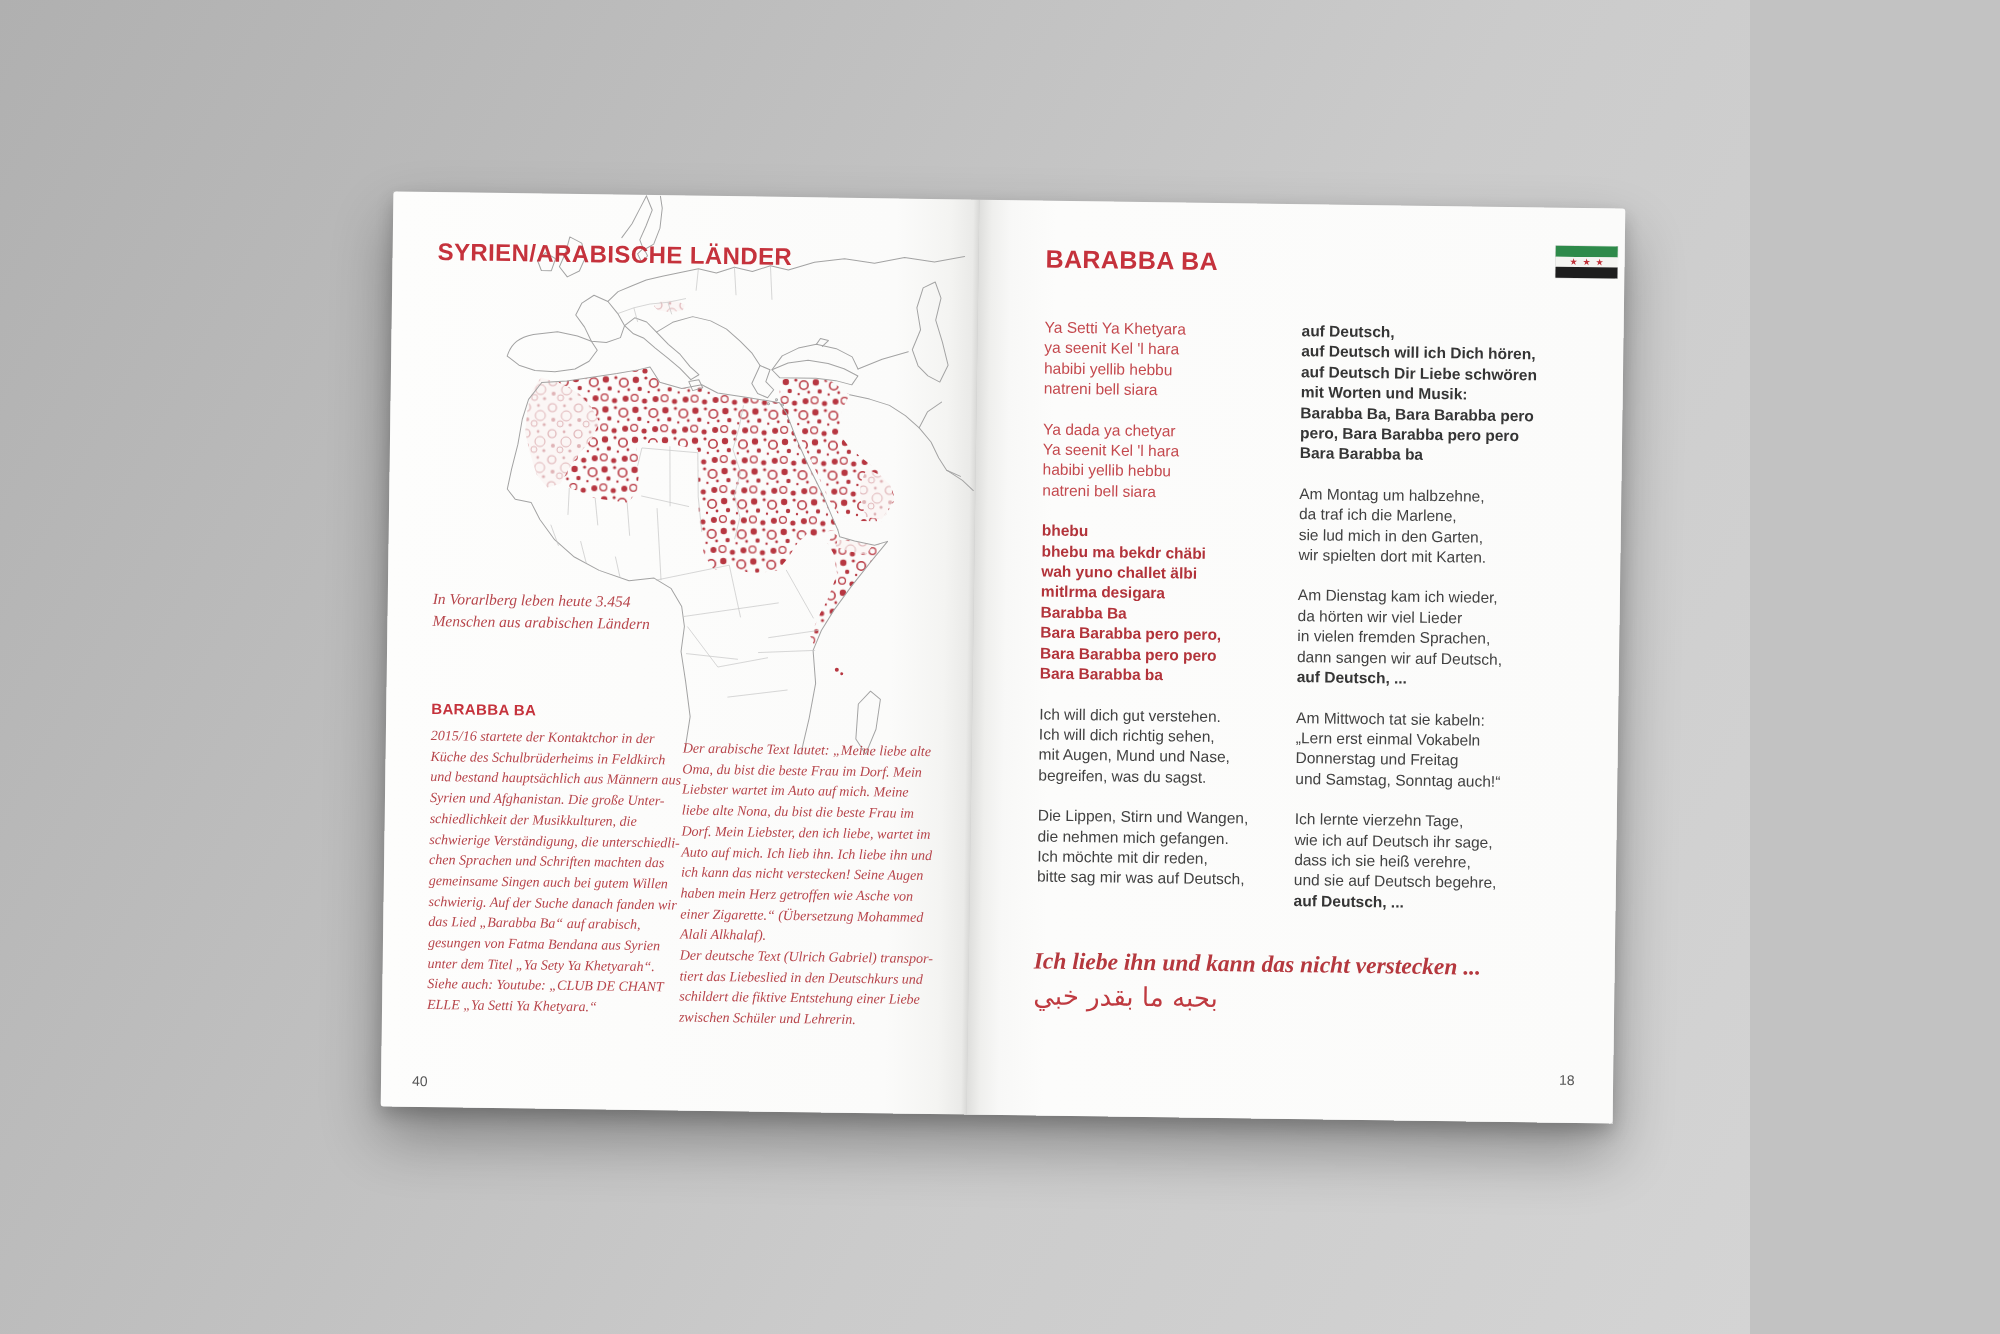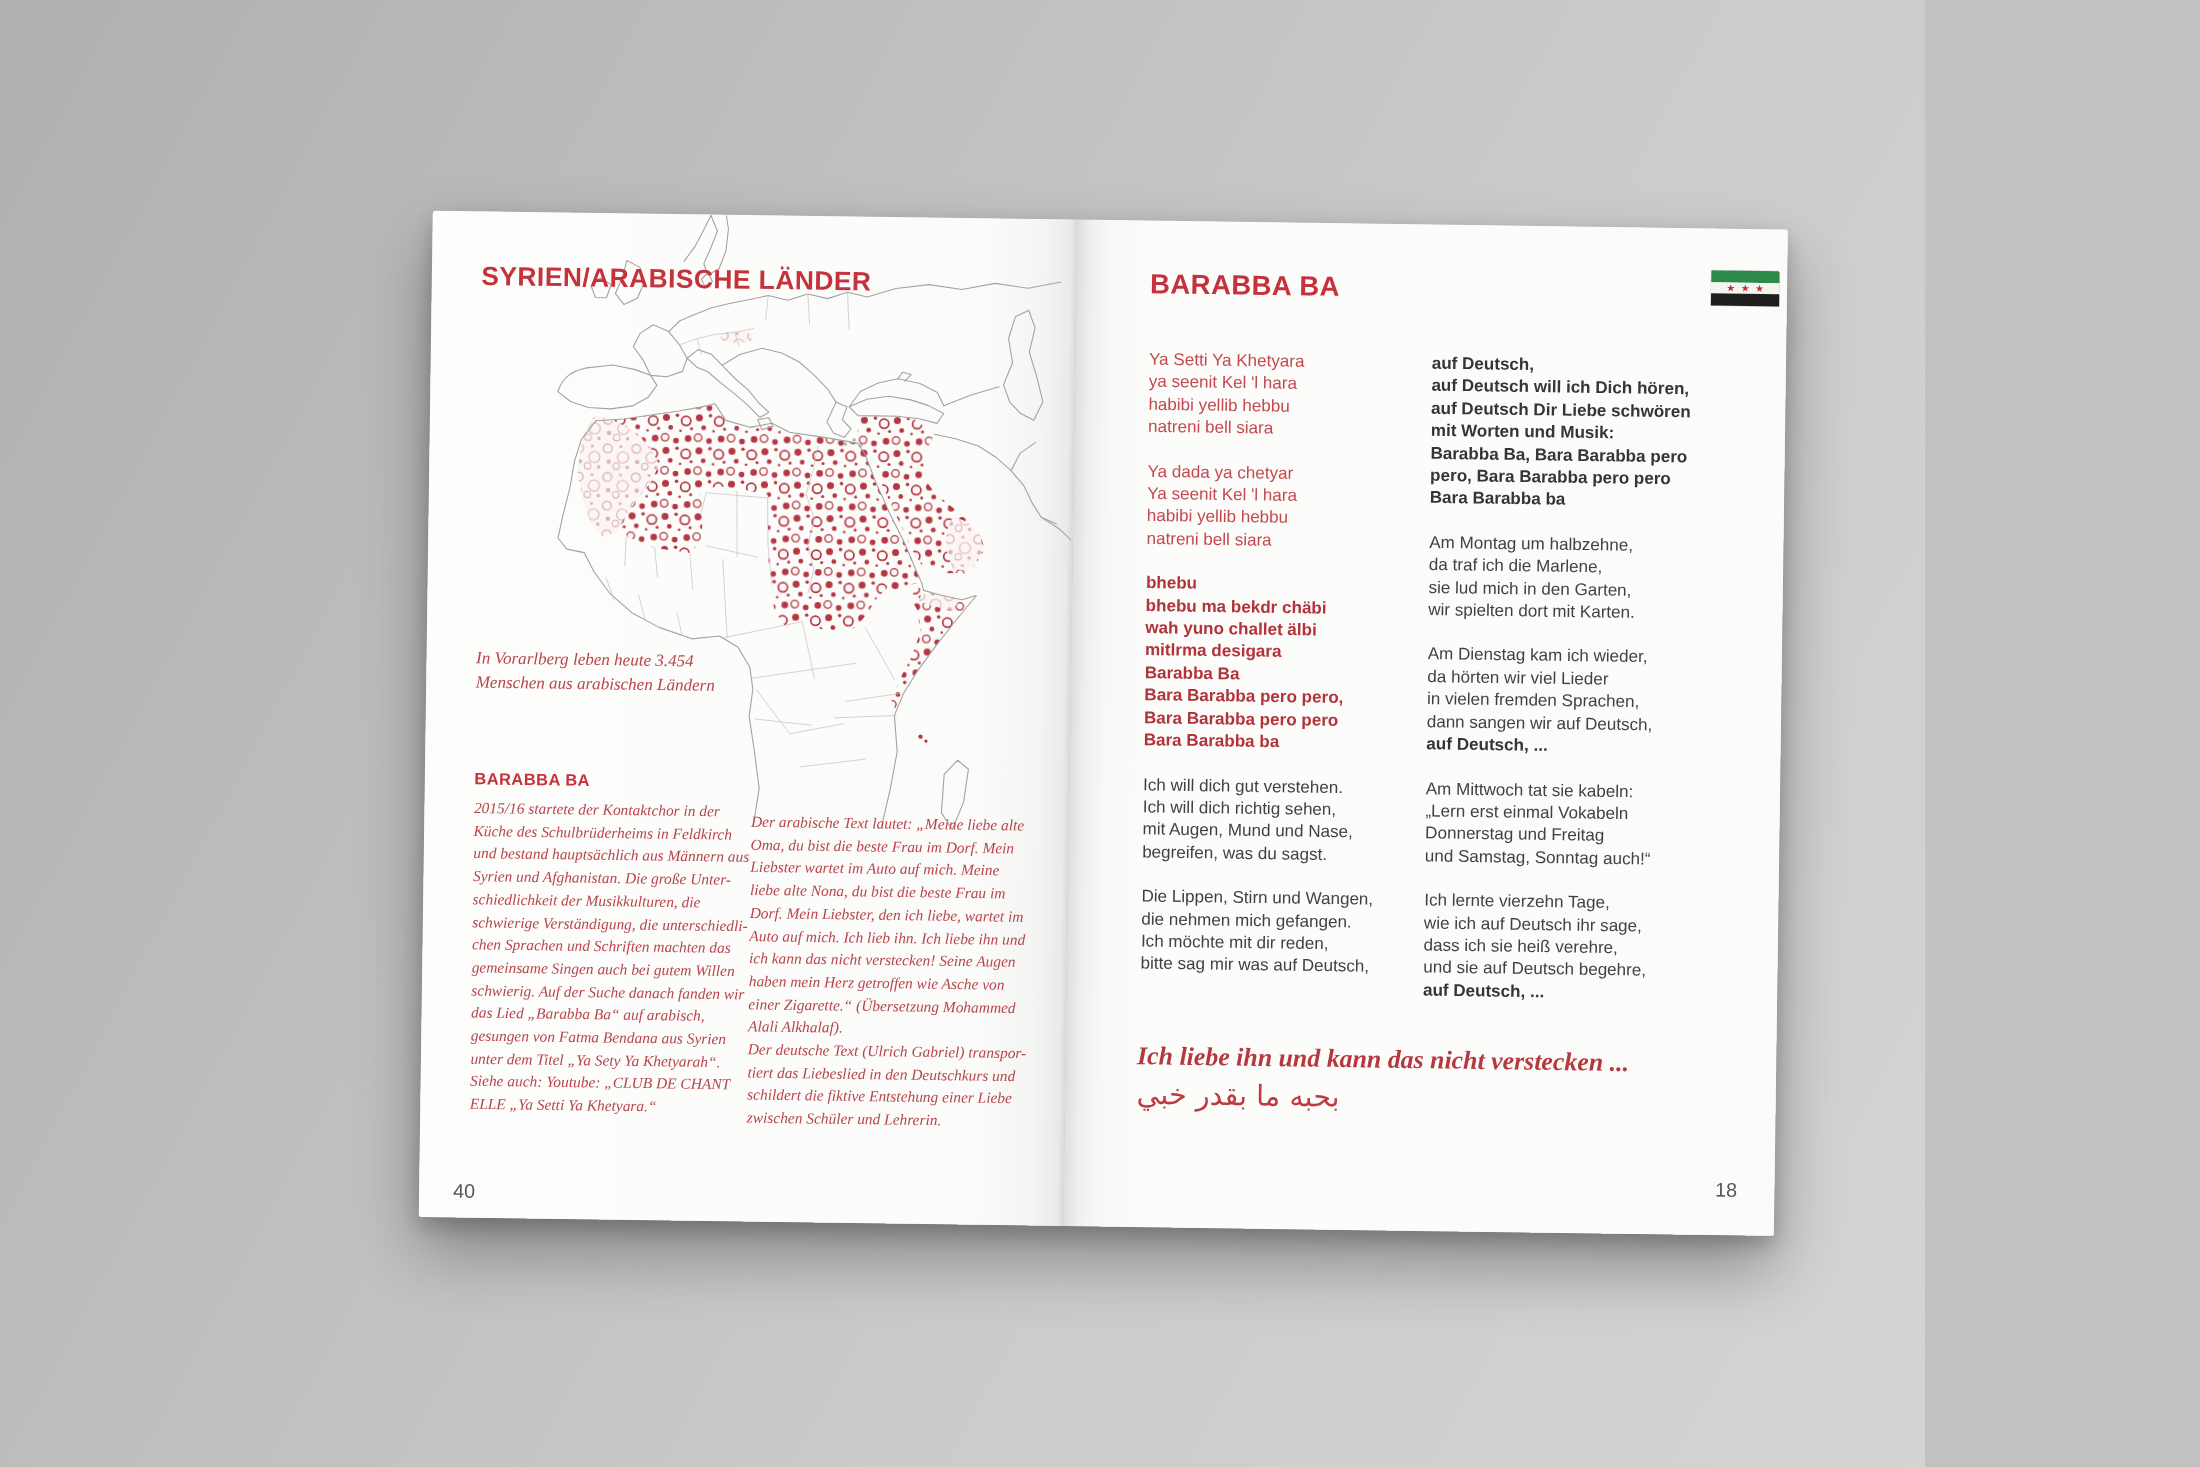--- a/index.html
+++ b/index.html
@@ -21,21 +21,21 @@
     font-size:24px;font-weight:bold;letter-spacing:.4px;color:#c5323c;white-space:nowrap;}
   .caption{position:absolute;left:45px;top:396px;z-index:3;
     font-family:"Liberation Serif",serif;font-style:italic;font-size:15.5px;line-height:22px;
     color:#b7454b;white-space:pre-line;}
   .cols{position:absolute;left:45px;top:508px;width:512px;display:flex;z-index:3;}
   .colA{width:252px;}
   .colB{width:260px;margin-top:35px;}
   .sec-head{margin:0 0 9px 0;font-size:15px;font-weight:bold;letter-spacing:.4px;color:#c5323c;}
   .serif-par{margin:0;font-family:"Liberation Serif",serif;font-style:italic;
     font-size:14px;line-height:20.7px;color:#b7454b;white-space:pre-line;}
-  .pagenum{position:absolute;z-index:3;font-size:18px;color:#565656;}
+  .pagenum{position:absolute;z-index:3;font-size:14px;color:#565656;}
   .pn-left{left:31px;top:881px;}
   .pn-right{left:592px;top:864px;}
 
   
   .rp-title{position:absolute;left:67px;top:44px;margin:0;z-index:3;
     font-size:25px;font-weight:bold;letter-spacing:.4px;color:#c5323c;white-space:nowrap;}
   .flag{position:absolute;right:7px;top:38px;width:62px;height:32px;z-index:3;
     box-shadow:0 0 0 .5px rgba(0,0,0,.15);display:flex;flex-direction:column;}
   .flag .band{flex:1;}
   .band.green{background:#2e8a4a;}

